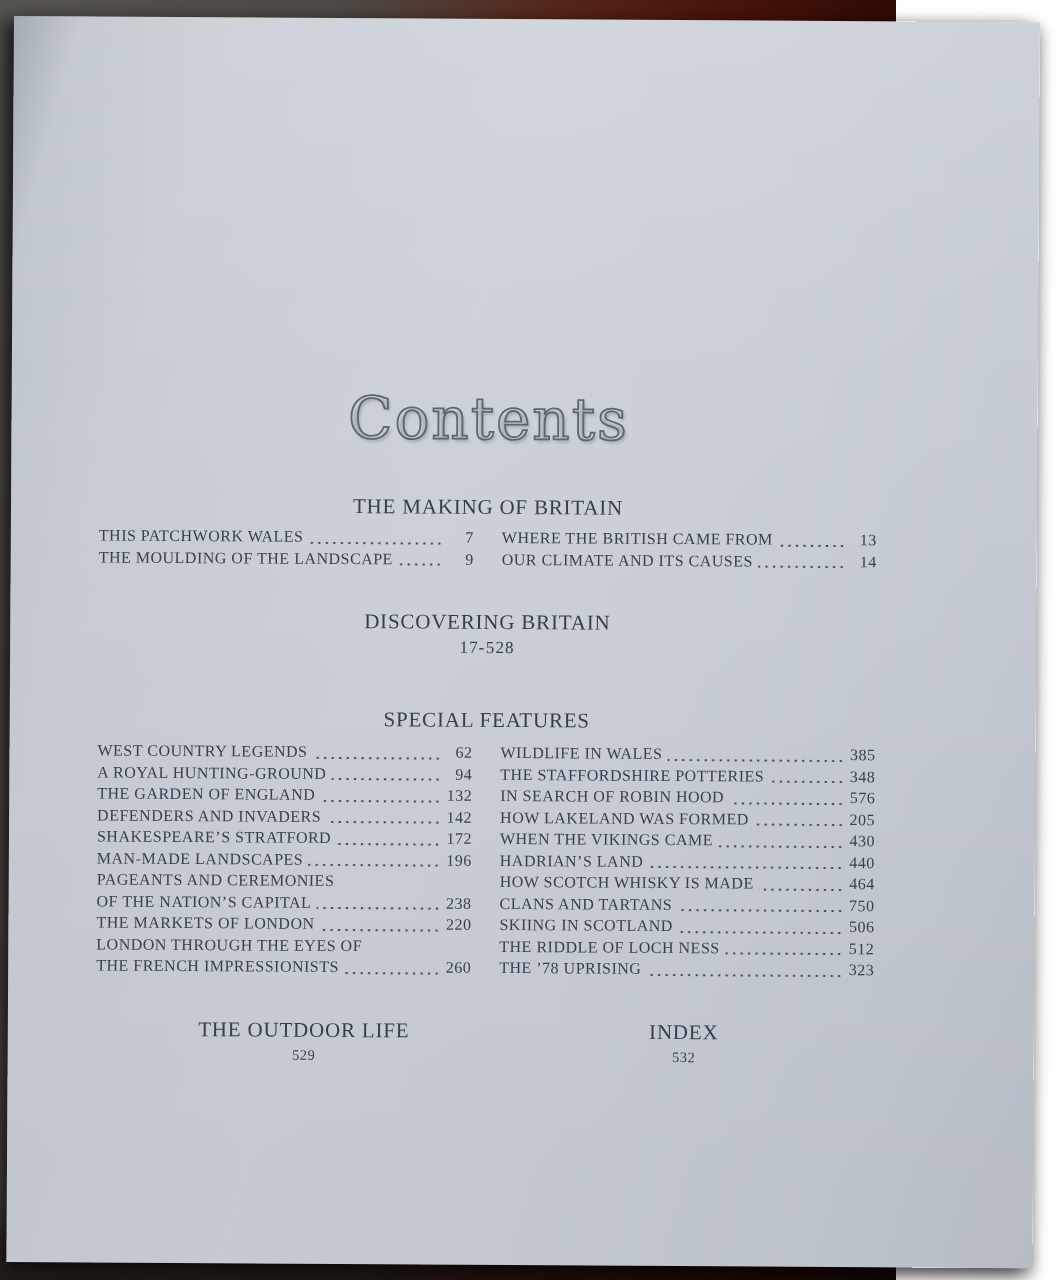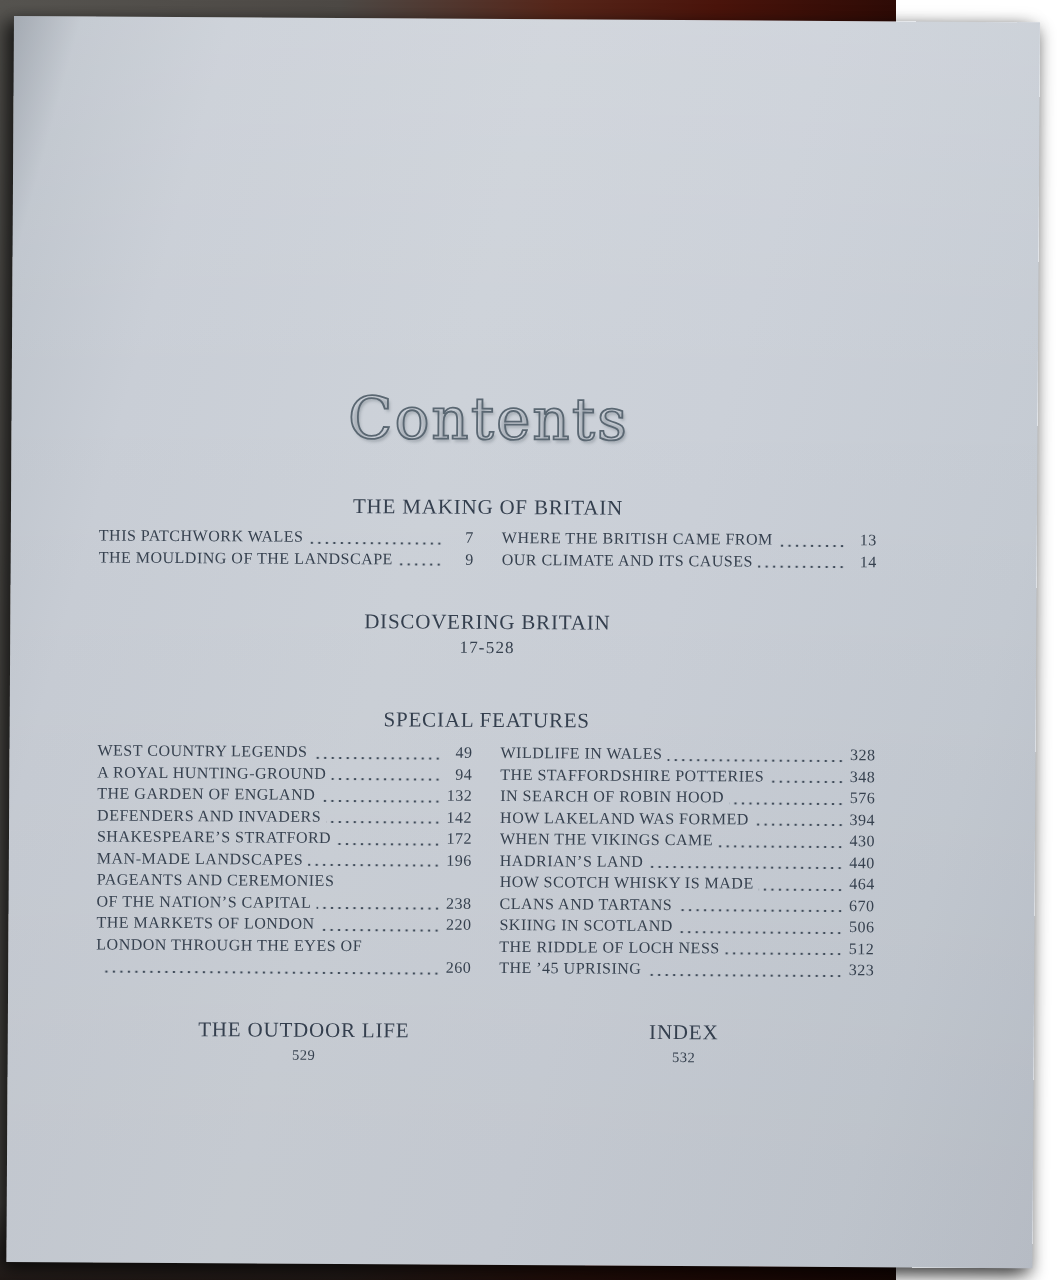--- a/index.html
+++ b/index.html
@@ -108,21 +108,21 @@
         <div class="page-range">17-528</div>
       </section>
 
       <section class="sec-special">
         <h2>SPECIAL FEATURES</h2>
         <div class="cols">
           <div class="col">
               <div class="toc-row">
                 <span class="t">WEST COUNTRY LEGENDS</span>
                 <span class="dots"></span>
-                <span class="pg">49</span>
+                <span class="pg">62</span>
               </div>
               <div class="toc-row">
                 <span class="t">A ROYAL HUNTING-GROUND</span>
                 <span class="dots"></span>
                 <span class="pg">94</span>
               </div>
               <div class="toc-row">
                 <span class="t">THE GARDEN OF ENGLAND</span>
                 <span class="dots"></span>
                 <span class="pg">132</span>
@@ -148,77 +148,78 @@
                 <span class="dots"></span>
                 <span class="pg">238</span>
               </div>
               <div class="toc-row">
                 <span class="t">THE MARKETS OF LONDON</span>
                 <span class="dots"></span>
                 <span class="pg">220</span>
               </div>
               <div class="toc-row wrap-line">LONDON THROUGH THE EYES OF</div>
               <div class="toc-row">
+                <span class="t">THE FRENCH IMPRESSIONISTS</span>
                 <span class="dots"></span>
                 <span class="pg">260</span>
               </div>
             </div>
           <div class="col">
               <div class="toc-row">
                 <span class="t">WILDLIFE IN WALES</span>
                 <span class="dots"></span>
-                <span class="pg">328</span>
+                <span class="pg">385</span>
               </div>
               <div class="toc-row">
                 <span class="t">THE STAFFORDSHIRE POTTERIES</span>
                 <span class="dots"></span>
                 <span class="pg">348</span>
               </div>
               <div class="toc-row">
                 <span class="t">IN SEARCH OF ROBIN HOOD</span>
                 <span class="dots"></span>
                 <span class="pg">576</span>
               </div>
               <div class="toc-row">
                 <span class="t">HOW LAKELAND WAS FORMED</span>
                 <span class="dots"></span>
-                <span class="pg">394</span>
+                <span class="pg">205</span>
               </div>
               <div class="toc-row">
                 <span class="t">WHEN THE VIKINGS CAME</span>
                 <span class="dots"></span>
                 <span class="pg">430</span>
               </div>
               <div class="toc-row">
                 <span class="t">HADRIAN’S LAND</span>
                 <span class="dots"></span>
                 <span class="pg">440</span>
               </div>
               <div class="toc-row">
                 <span class="t">HOW SCOTCH WHISKY IS MADE</span>
                 <span class="dots"></span>
                 <span class="pg">464</span>
               </div>
               <div class="toc-row">
                 <span class="t">CLANS AND TARTANS</span>
                 <span class="dots"></span>
-                <span class="pg">670</span>
+                <span class="pg">750</span>
               </div>
               <div class="toc-row">
                 <span class="t">SKIING IN SCOTLAND</span>
                 <span class="dots"></span>
                 <span class="pg">506</span>
               </div>
               <div class="toc-row">
                 <span class="t">THE RIDDLE OF LOCH NESS</span>
                 <span class="dots"></span>
                 <span class="pg">512</span>
               </div>
               <div class="toc-row">
-                <span class="t">THE ’45 UPRISING</span>
+                <span class="t">THE ’78 UPRISING</span>
                 <span class="dots"></span>
                 <span class="pg">323</span>
               </div>
             </div>
         </div>
       </section>
 
       <div class="bottom">
         <div class="bsec">
           <h2>THE OUTDOOR LIFE</h2>

